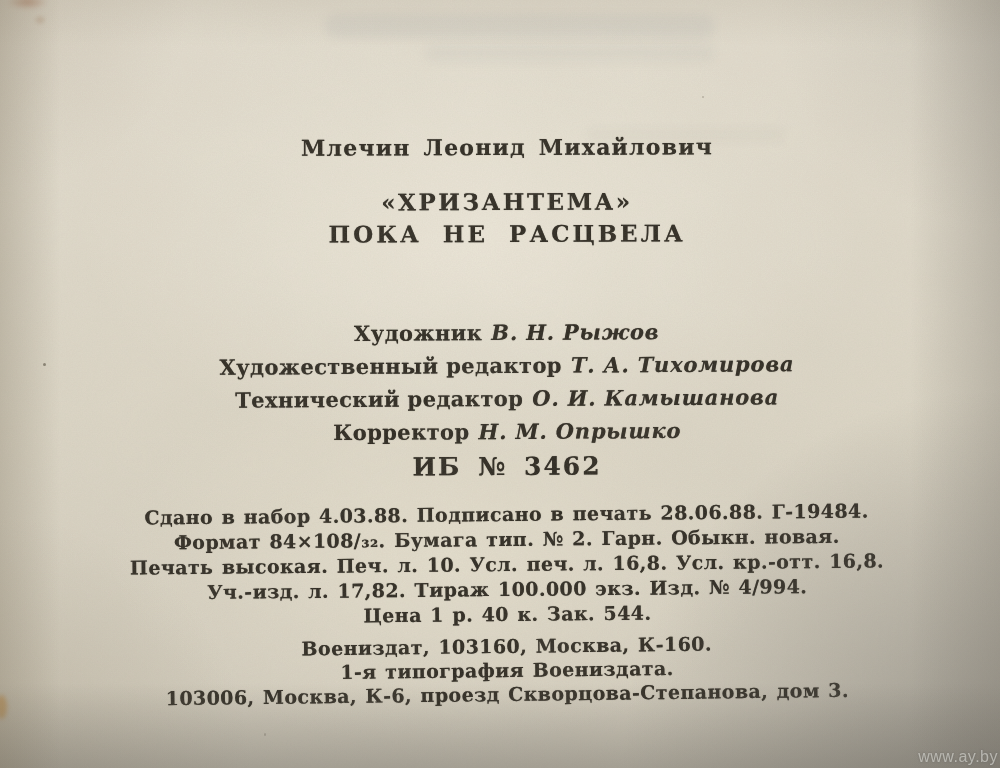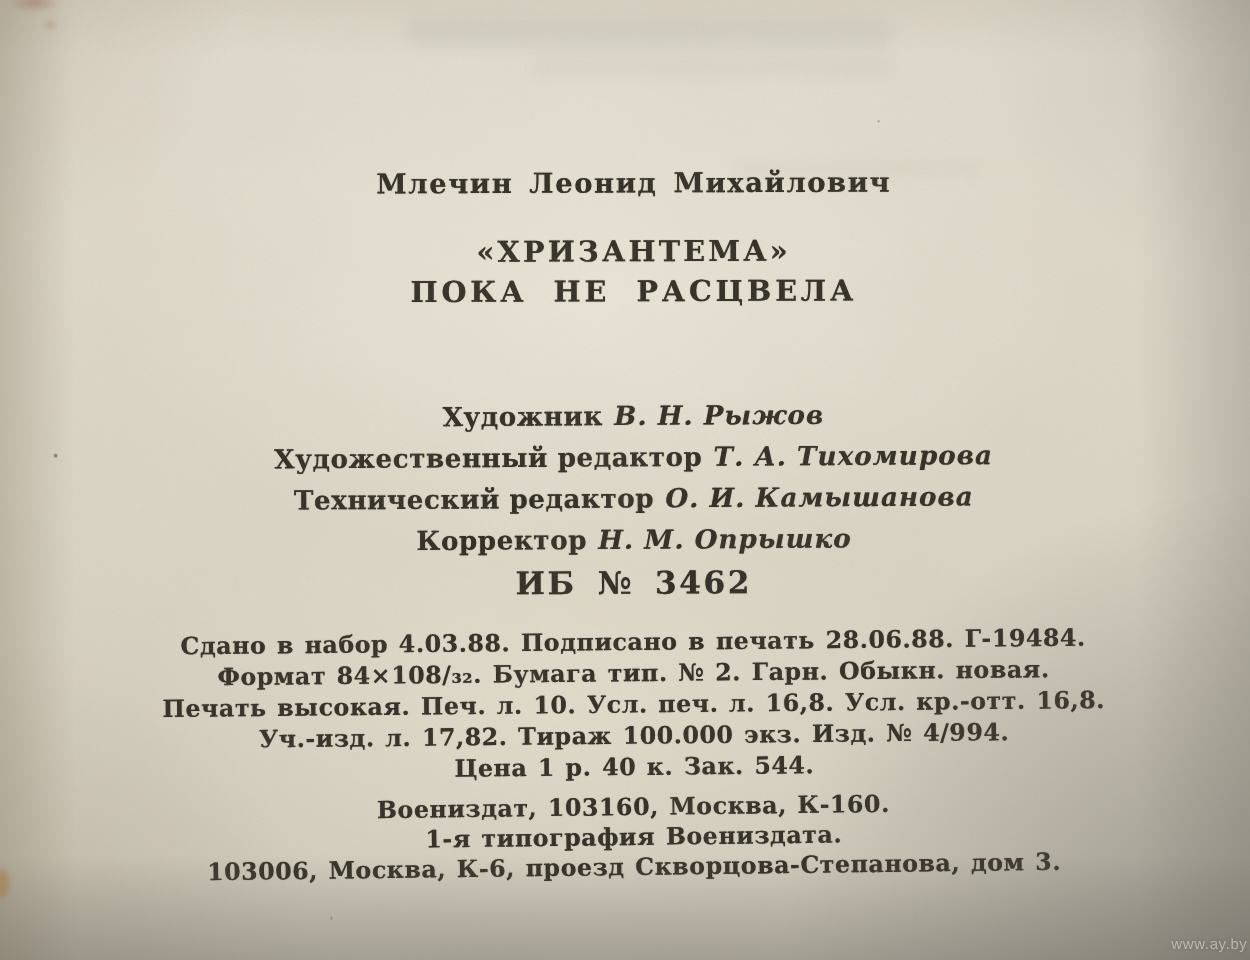--- a/index.html
+++ b/index.html
@@ -78,21 +78,21 @@
 
   .imprint { top: 502px; font-size: 19px; line-height: 25px; letter-spacing: 0.4px; word-spacing: 1.5px;
              transform: rotate(-0.55deg); }
 
   .publisher { top: 634px; font-size: 19px; line-height: 24px; letter-spacing: 0.4px; word-spacing: 1.5px;
                transform: rotate(-0.7deg); }
 
   .watermark {
     position: absolute; right: 2px; top: 748px; z-index: 7;
     font-family: "Liberation Sans", sans-serif;
-    font-size: 12px; letter-spacing: 0.5px;
+    font-size: 16px; letter-spacing: 0.5px;
     color: rgba(238,238,232,0.55);
     text-shadow: 0 0 2px rgba(80,80,80,0.55);
   }
 </style>
 </head>
 <body>
 
 <div class="photo">
 
   <div class="bleed bleed-1"></div>

